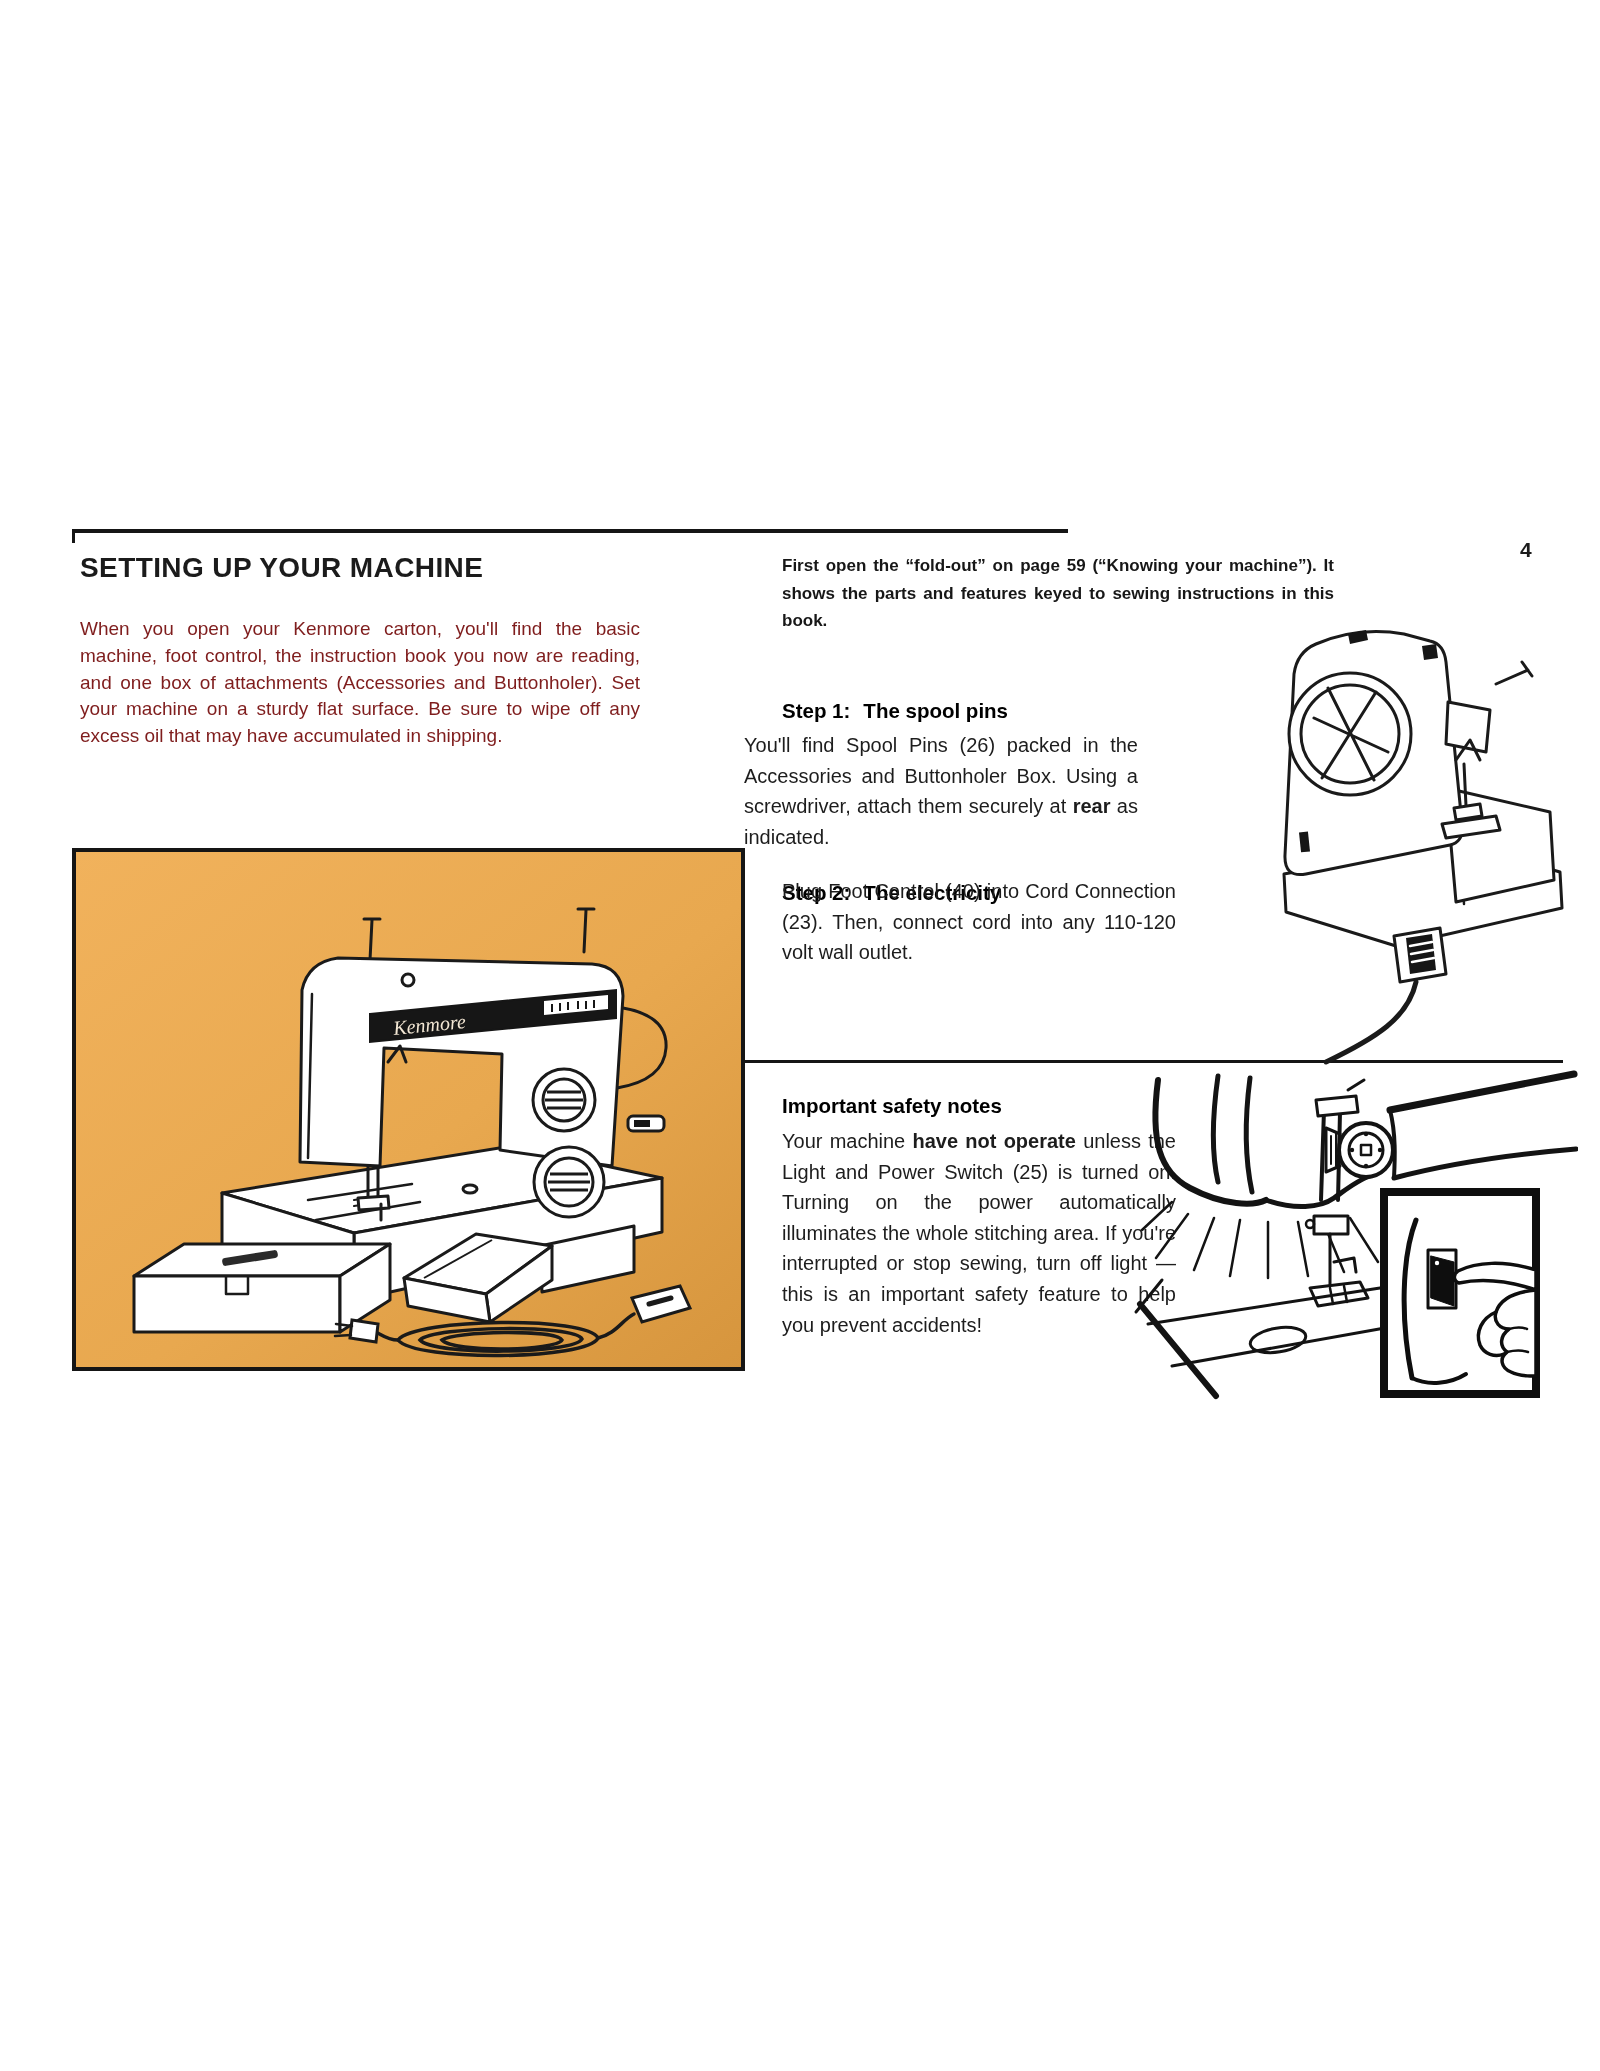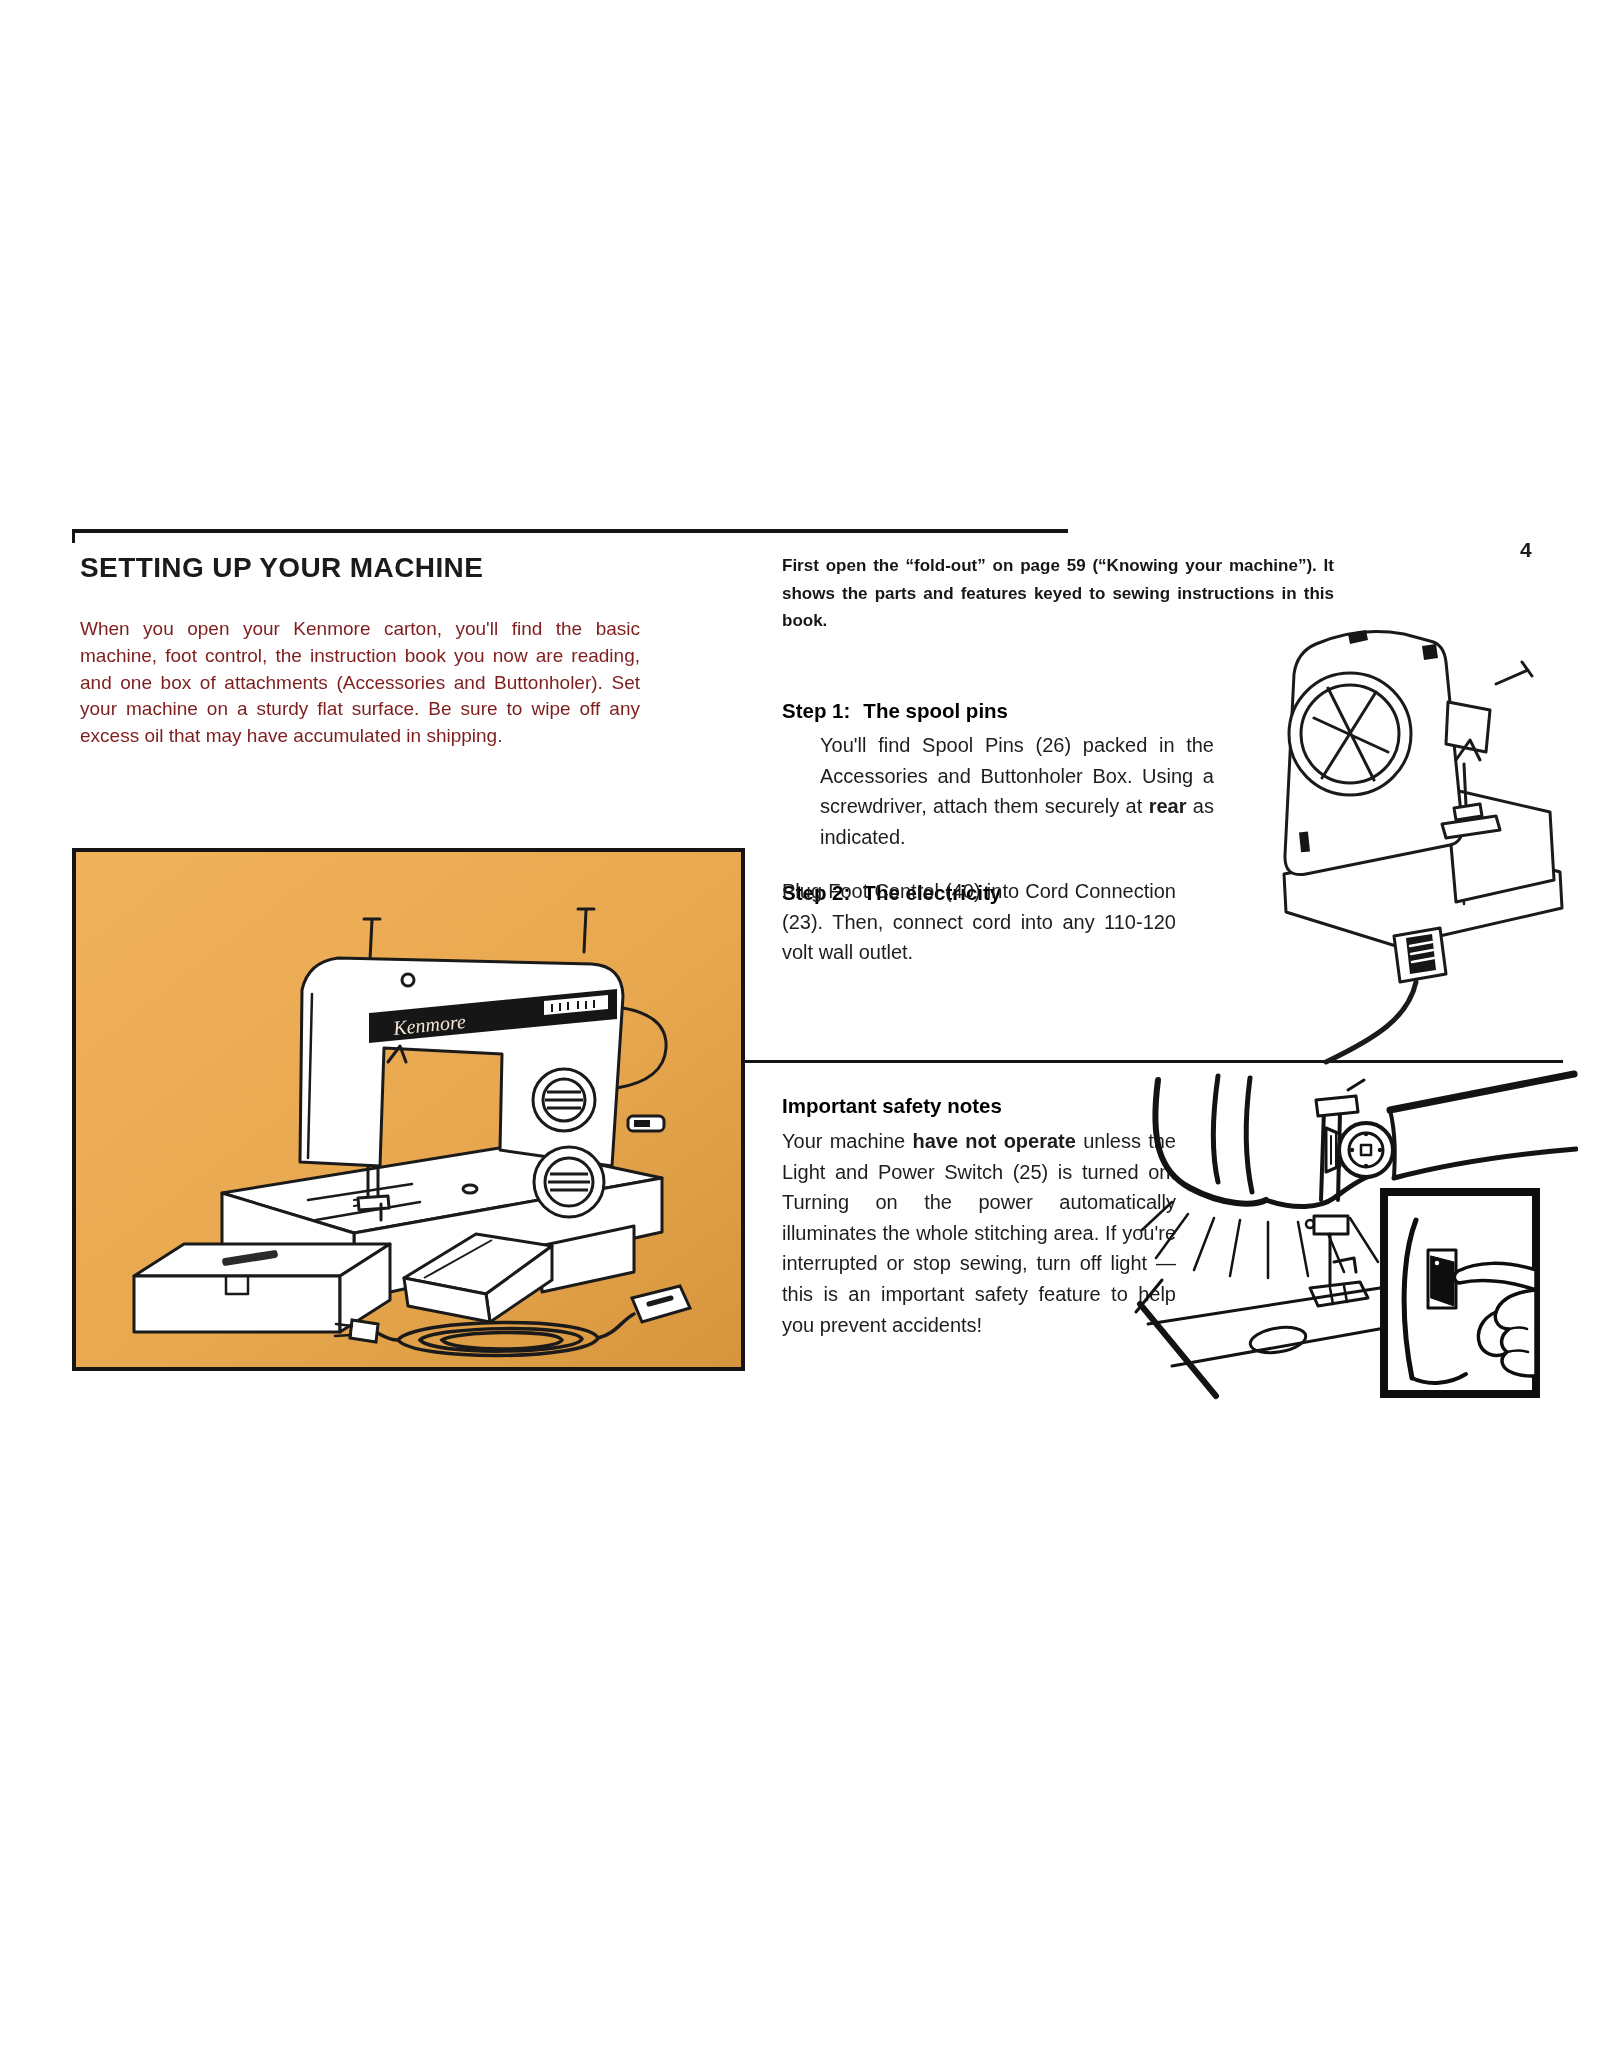--- a/index.html
+++ b/index.html
@@ -38,21 +38,21 @@
 
   <div class="abs page-num" style="left:1520px;top:538px;">4</div>
 
   <h1 class="abs title" style="left:80px;top:552px;margin:0;">SETTING UP YOUR MACHINE</h1>
 
   <p class="abs body-text" style="left:80px;top:616px;width:560px;margin:0;">When you open your Kenmore carton, you'll find the basic machine, foot control, the instruction book you now are reading, and one box of attachments (Accessories and Buttonholer). Set your machine on a sturdy flat surface. Be sure to wipe off any excess oil that may have accumulated in shipping.</p>
 
   <p class="abs col-note" style="left:782px;top:552px;width:552px;margin:0;">First open the “fold-out” on page 59 (“Knowing your machine”). It shows the parts and features keyed to sewing instructions in this book.</p>
 
   <div class="abs step-h" style="left:782px;top:699px;"><span>Step 1:</span><span class="ht">The spool pins</span></div>
-  <p class="abs step-b" style="left:820px;top:730px;width:394px;margin:0;"><span>You'll find Spool Pins (26) packed in the Accessories and Buttonholer Box. Using a screwdriver, attach them securely at </span><b>rear</b><span> as indicated.</span></p>
+  <p class="abs step-b" style="left:744px;top:730px;width:394px;margin:0;"><span>You'll find Spool Pins (26) packed in the Accessories and Buttonholer Box. Using a screwdriver, attach them securely at </span><b>rear</b><span> as indicated.</span></p>
 
   <div class="abs step-h" style="left:782px;top:881px;"><span>Step 2:</span><span class="ht">The electricity</span></div>
   <p class="abs step-b" style="left:782px;top:876px;width:394px;margin:0;">Plug Foot Control (40) into Cord Connection (23). Then, connect cord into any 110-120 volt wall outlet.</p>
 
   <div class="abs rule" style="left:745px;top:1060px;width:818px;height:3px;"></div>
 
   <div class="abs step-h" style="left:782px;top:1094px;">Important safety notes</div>
   <p class="abs step-b" style="left:782px;top:1126px;width:394px;margin:0;"><span>Your machine </span><b>have not operate</b><span> unless the Light and Power Switch (25) is turned on. Turning on the power automatically illuminates the whole stitching area. If you're interrupted or stop sewing, turn off light — this is an important safety feature to help you prevent accidents!</span></p>
 
   <div class="abs" style="left:72px;top:848px;width:673px;height:523px;">

